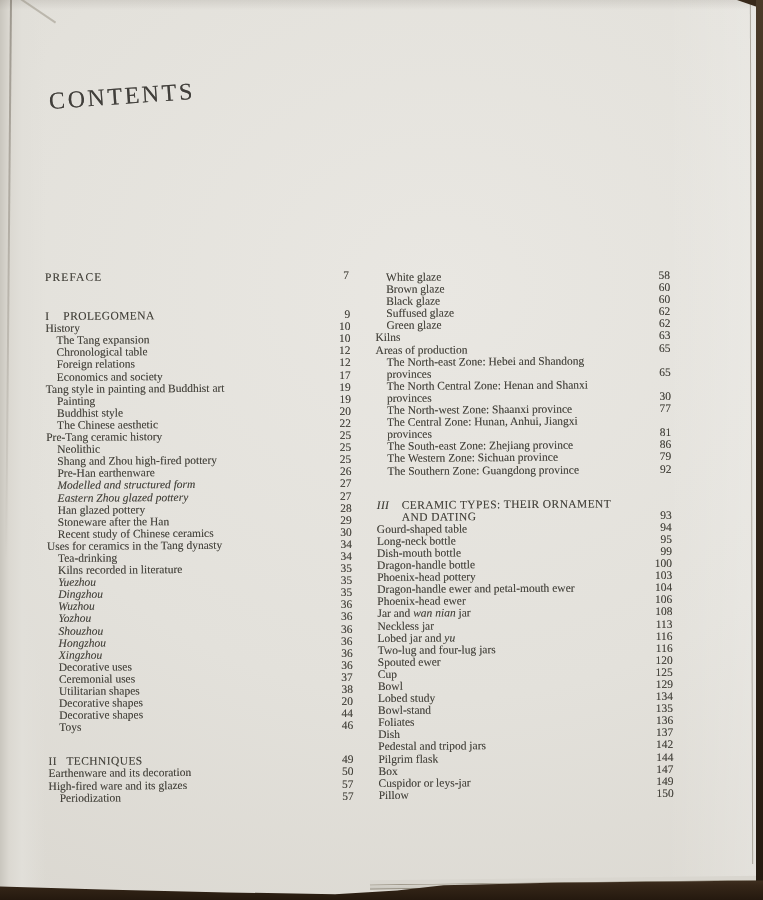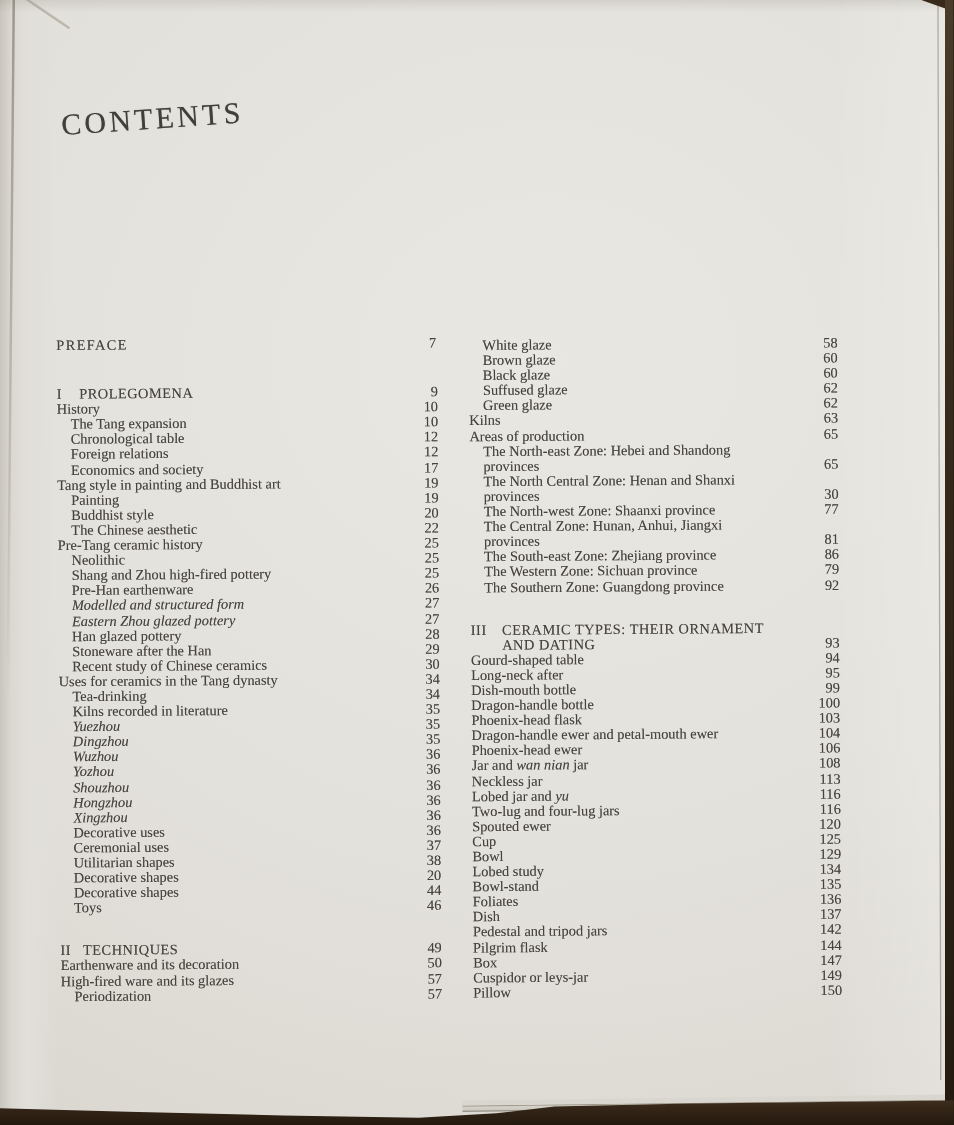--- a/index.html
+++ b/index.html
@@ -82,21 +82,21 @@
   #col-right{left:375px;width:295px;}
   .row{display:flex;justify-content:space-between;align-items:baseline;}
   .row .lbl{white-space:nowrap;}
   .row .pg{text-align:right;padding-left:6px;}
   .row.ind1 .lbl{padding-left:11px;}
   .row.caps{letter-spacing:1.1px;}
   .row.it .lbl{font-style:italic;}
   .row.section .lbl{letter-spacing:.4px;}
   .roman{display:inline-block;}
   #col-left .roman{width:18px;}
-  #col-right .roman{width:25px;}
+  #col-right .roman{width:25px;font-style:italic;}
   #col-right .row.section-cont .lbl{padding-left:25px;letter-spacing:.4px;}
   .gap{width:100%;}
 </style>
 </head>
 <body>
 
 <div id="photo">
   <div id="paper">
     <div class="crease"></div>
     <div class="corner-fold"></div>
@@ -341,33 +341,33 @@
         </div>
         <div class="row section-cont">
           <span class="lbl"><span>AND DATING</span></span>
           <span class="pg">93</span>
         </div>
         <div class="row">
           <span class="lbl"><span>Gourd-shaped table</span></span>
           <span class="pg">94</span>
         </div>
         <div class="row">
-          <span class="lbl"><span>Long-neck after</span></span>
+          <span class="lbl"><span>Long-neck bottle</span></span>
           <span class="pg">95</span>
         </div>
         <div class="row">
           <span class="lbl"><span>Dish-mouth bottle</span></span>
           <span class="pg">99</span>
         </div>
         <div class="row">
           <span class="lbl"><span>Dragon-handle bottle</span></span>
           <span class="pg">100</span>
         </div>
         <div class="row">
-          <span class="lbl"><span>Phoenix-head flask</span></span>
+          <span class="lbl"><span>Phoenix-head pottery</span></span>
           <span class="pg">103</span>
         </div>
         <div class="row">
           <span class="lbl"><span>Dragon-handle ewer and petal-mouth ewer</span></span>
           <span class="pg">104</span>
         </div>
         <div class="row">
           <span class="lbl"><span>Phoenix-head ewer</span></span>
           <span class="pg">106</span>
         </div>

